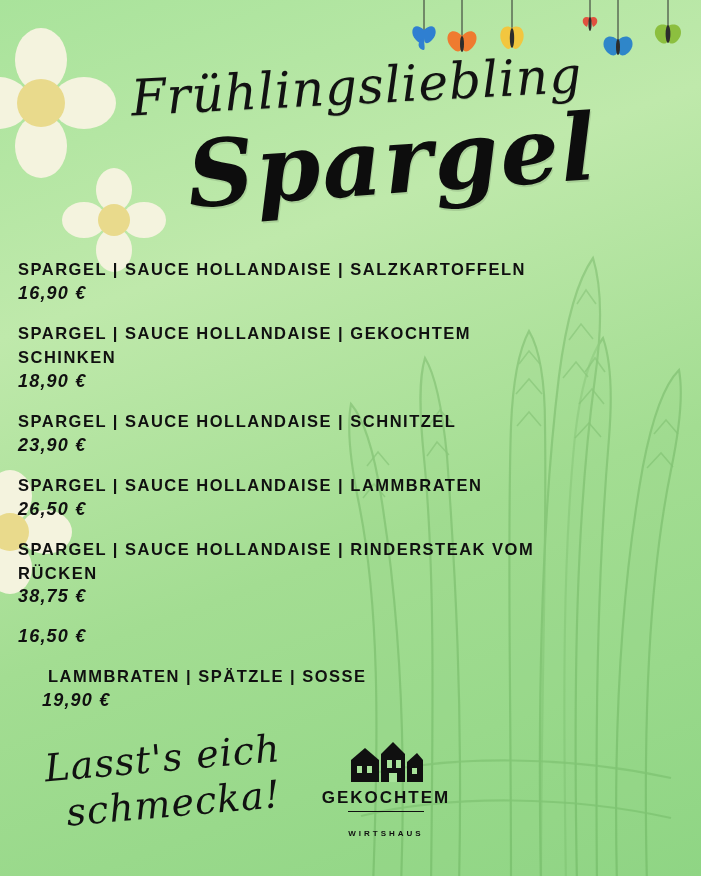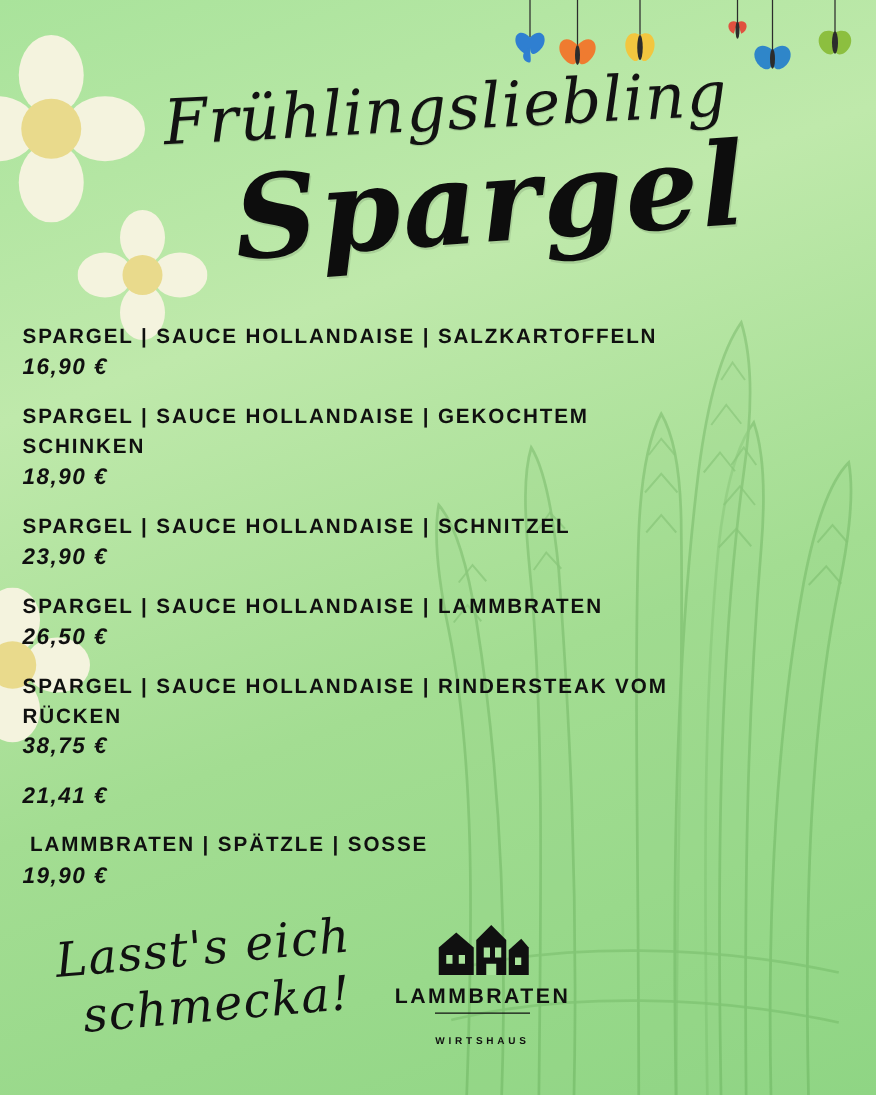--- a/index.html
+++ b/index.html
@@ -89,21 +89,21 @@
     left: 18px;
     width: 666px;
   }
   .menu-row {
     display: flex;
     align-items: flex-start;
     justify-content: space-between;
     margin-bottom: 18px;
     flex-direction: column;
   }
-  .menu-row:last-child { margin-bottom: 0; }
+  .menu-row:last-child { margin-bottom: 0; margin-left: 24px; }
 
   .dish {
     font-family: "Liberation Sans", sans-serif;
     font-weight: 700;
     font-size: 16.5px;
     letter-spacing: 1.5px;
     line-height: 1.45;
     color: #101010;
     max-width: 520px;
     text-transform: uppercase;
@@ -327,21 +327,21 @@
       <div class="dish">SPARGEL | SAUCE HOLLANDAISE | LAMMBRATEN</div>
       <div class="price">26,50 €</div>
     </div>
 
     <div class="menu-row">
       <div class="dish">SPARGEL | SAUCE HOLLANDAISE | RINDERSTEAK VOM RÜCKEN</div>
       <div class="price">38,75 €</div>
     </div>
 
     <div class="menu-row">
-      <div class="price">21,41 €</div>
+      <div class="price">16,50 €</div>
     </div>
 
     <div class="menu-row indent">
       <div class="dish">LAMMBRATEN | SPÄTZLE | SOSSE</div>
       <div class="price">19,90 €</div>
     </div>
 
   </div>
 
   <div class="footer-script">
@@ -360,17 +360,17 @@
         <g fill="#a9e39b">
           <rect x="10" y="30" width="5" height="7"></rect>
           <rect x="20" y="30" width="5" height="7"></rect>
           <rect x="40" y="24" width="5" height="8"></rect>
           <rect x="49" y="24" width="5" height="8"></rect>
           <rect x="42" y="37" width="8" height="9"></rect>
           <rect x="65" y="32" width="5" height="6"></rect>
         </g>
       </svg>
     </div>
-    <div class="logo-name">LAMMBRATEN</div>
+    <div class="logo-name">GEKOCHTEM</div>
     <div><span class="logo-sub">WIRTSHAUS</span></div>
   </div>
 
 </div>
 
 </body></html>

